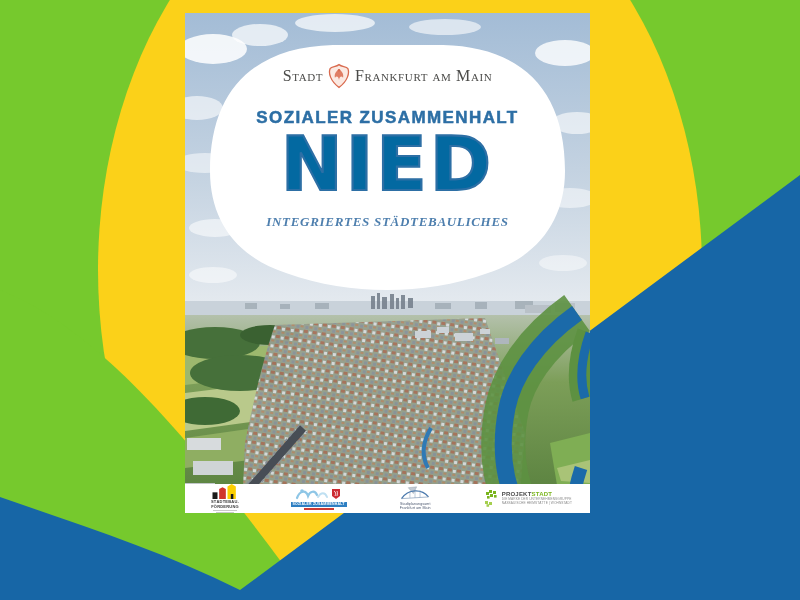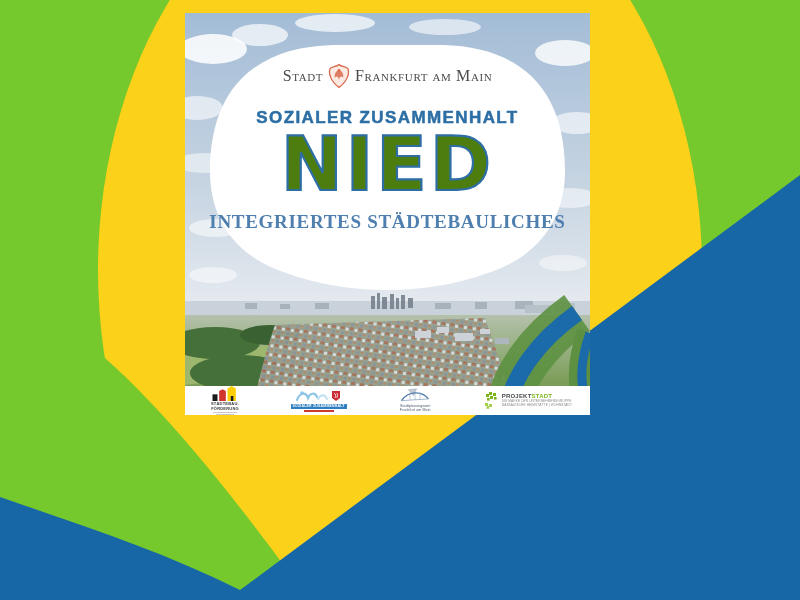--- a/index.html
+++ b/index.html
@@ -1,36 +1,36 @@
 <!DOCTYPE html>
 <html><head>
 <meta charset="utf-8">
 <style>
   html,body{margin:0;padding:0;background:#76c92d;}
   .stage{position:relative;width:800px;height:600px;overflow:hidden;
          font-family:"Liberation Sans",sans-serif;}
   .bg{position:absolute;left:0;top:0;}
 
   
-  .poster{position:absolute;left:185px;top:13px;width:405px;height:402px;
+  .poster{position:absolute;left:185px;top:13px;width:405px;height:500px;
           background:#ffffff;overflow:hidden;}
   .photo{position:absolute;left:0;top:0;}
 
   
   .cover-text{position:absolute;left:0;top:0;right:0;text-align:center;z-index:3;}
   .wordmark{margin-top:50px;display:flex;align-items:center;justify-content:center;
             gap:5px;color:#4b4b49;font-family:"Liberation Serif",serif;
             font-variant:small-caps;font-size:16px;letter-spacing:.6px;}
   .kicker{margin-top:19px;color:#2d6fa5;font-weight:bold;font-size:17px;
           letter-spacing:1.4px;-webkit-text-stroke:.5px #2d6fa5;}
-  .title{margin-top:1px;color:#4d7c0f;font-family:"DejaVu Sans","Liberation Sans",sans-serif;
+  .title{margin-top:1px;color:#0369a1;font-family:"DejaVu Sans","Liberation Sans",sans-serif;
          font-size:74px;line-height:.95;font-weight:bold;letter-spacing:3px;
          -webkit-text-stroke:2.2px #2d6fa5;}
   .subtitle{margin-top:13px;color:#4e7fae;font-family:"Liberation Serif",serif;
-            font-weight:bold;font-size:19px;line-height:19px;
+            font-style:italic;font-weight:bold;font-size:13px;line-height:19px;
             letter-spacing:.7px;}
 
   
   .cover-footer{position:absolute;left:0;right:0;bottom:0;height:29px;background:#fff;
                 display:flex;align-items:center;justify-content:space-between;
                 padding:0 18px 0 26px;z-index:4;box-sizing:border-box;}
   .logo{display:flex;flex-direction:column;align-items:center;line-height:1;}
   .logo .t1{font-size:4px;font-weight:bold;color:#3a3a3a;letter-spacing:.2px;margin-top:1px;}
   .microbar{width:24px;height:1.5px;background:#c9c9c9;margin-top:1px;}
   .banner{background:#2e7fc2;color:#fff;font-size:3.5px;font-weight:bold;

